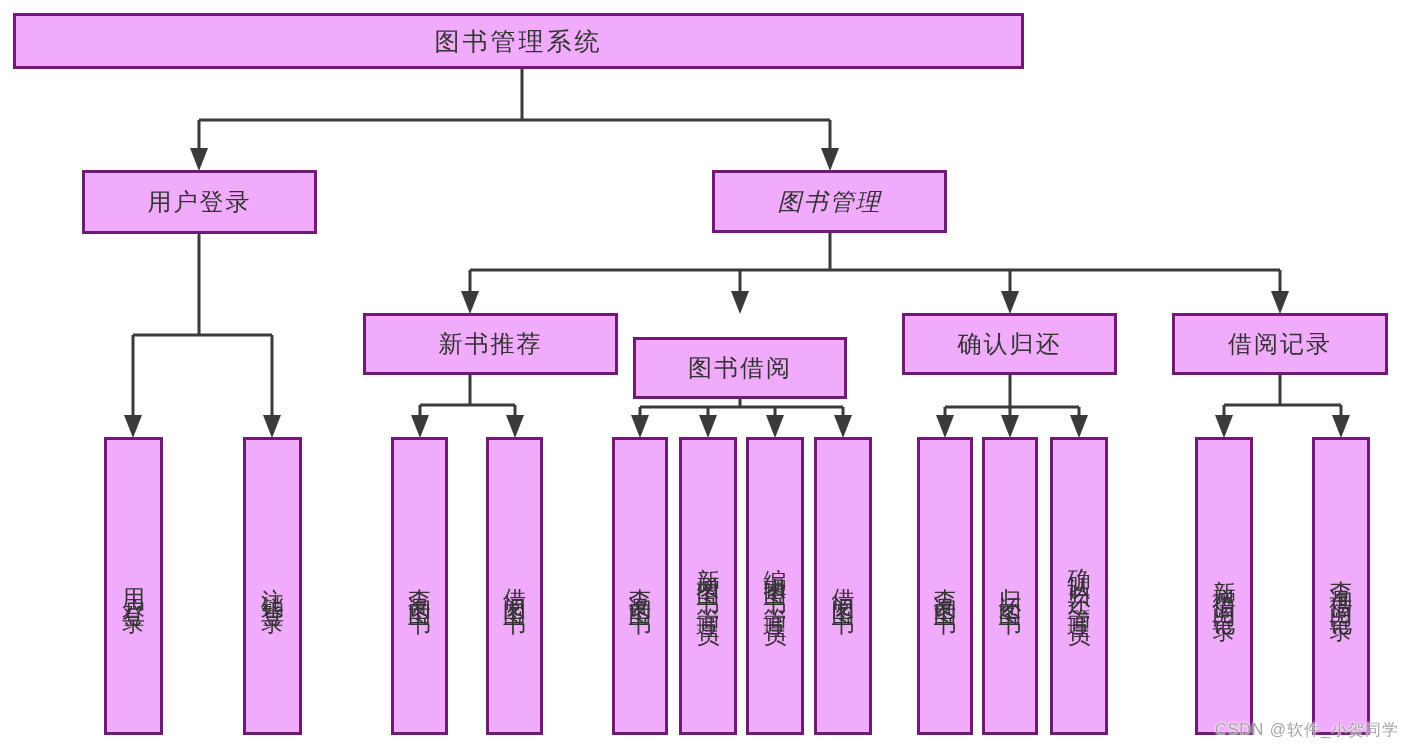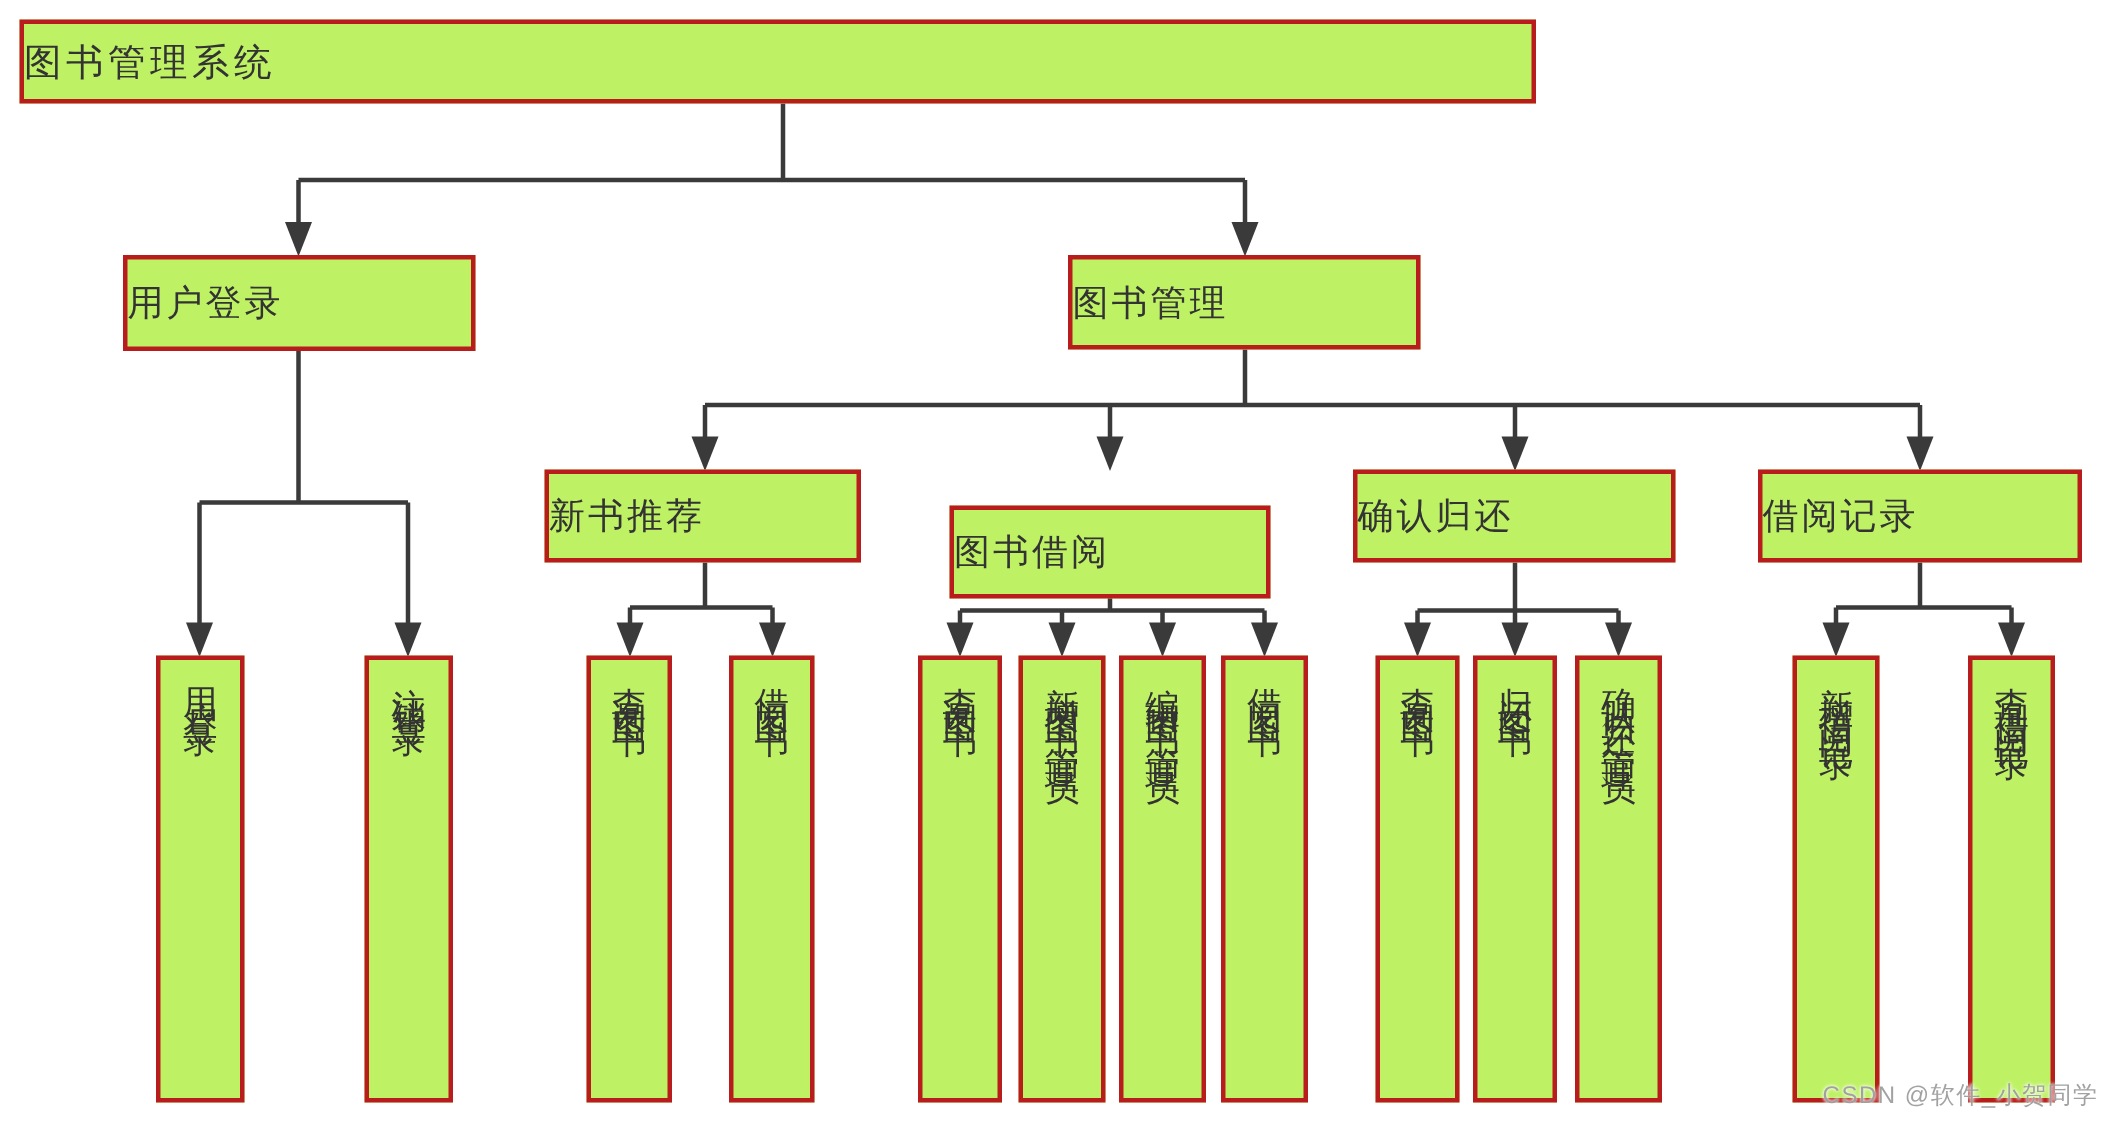--- a/index.html
+++ b/index.html
@@ -28,26 +28,26 @@
     stroke-width: 3;
     fill: none;
   }
   svg.wires polygon {
     fill: #3a3a3a;
     stroke: none;
   }
   .node {
     position: absolute;
     box-sizing: border-box;
-    border: 3px solid #b91c1c;
-    background: #bef264;
+    border: 3px solid #701a75;
+    background: #f0abfc;
     color: #333333;
     display: flex;
     align-items: center;
-    justify-content: flex-start;
+    justify-content: center;
     z-index: 2;
   }
   .hnode {
     font-size: 24px;
     letter-spacing: 2px;
     white-space: nowrap;
   }
   .root-node {
     font-size: 25px;
     letter-spacing: 3px;
@@ -130,25 +130,25 @@
     </g>
   </svg>
 
   <div class="node hnode root-node" style="left:13px; top:13px; width:1011px; height:56px;">
     <span>图书管理系统</span>
   </div>
 
   <div class="node hnode" style="left:82px; top:170px; width:235px; height:64px;">
     <span>用户登录</span>
   </div>
-  <div class="node hnode" style="left:712px; top:170px; width:235px; height:63px;">
+  <div class="node hnode" style="left:712px; top:170px; width:235px; height:63px;font-style:italic;">
     <span>图书管理</span>
   </div>
 
-  <div class="node hnode" style="left:363px; top:313px; width:211px; height:62px;">
+  <div class="node hnode" style="left:363px; top:313px; width:255px; height:62px;">
     <span>新书推荐</span>
   </div>
   <div class="node hnode" style="left:633px; top:313px; width:214px; height:62px;margin-top:24px;">
     <span>图书借阅</span>
   </div>
   <div class="node hnode" style="left:902px; top:313px; width:215px; height:62px;">
     <span>确认归还</span>
   </div>
   <div class="node hnode" style="left:1172px; top:313px; width:216px; height:62px;">
     <span>借阅记录</span>

